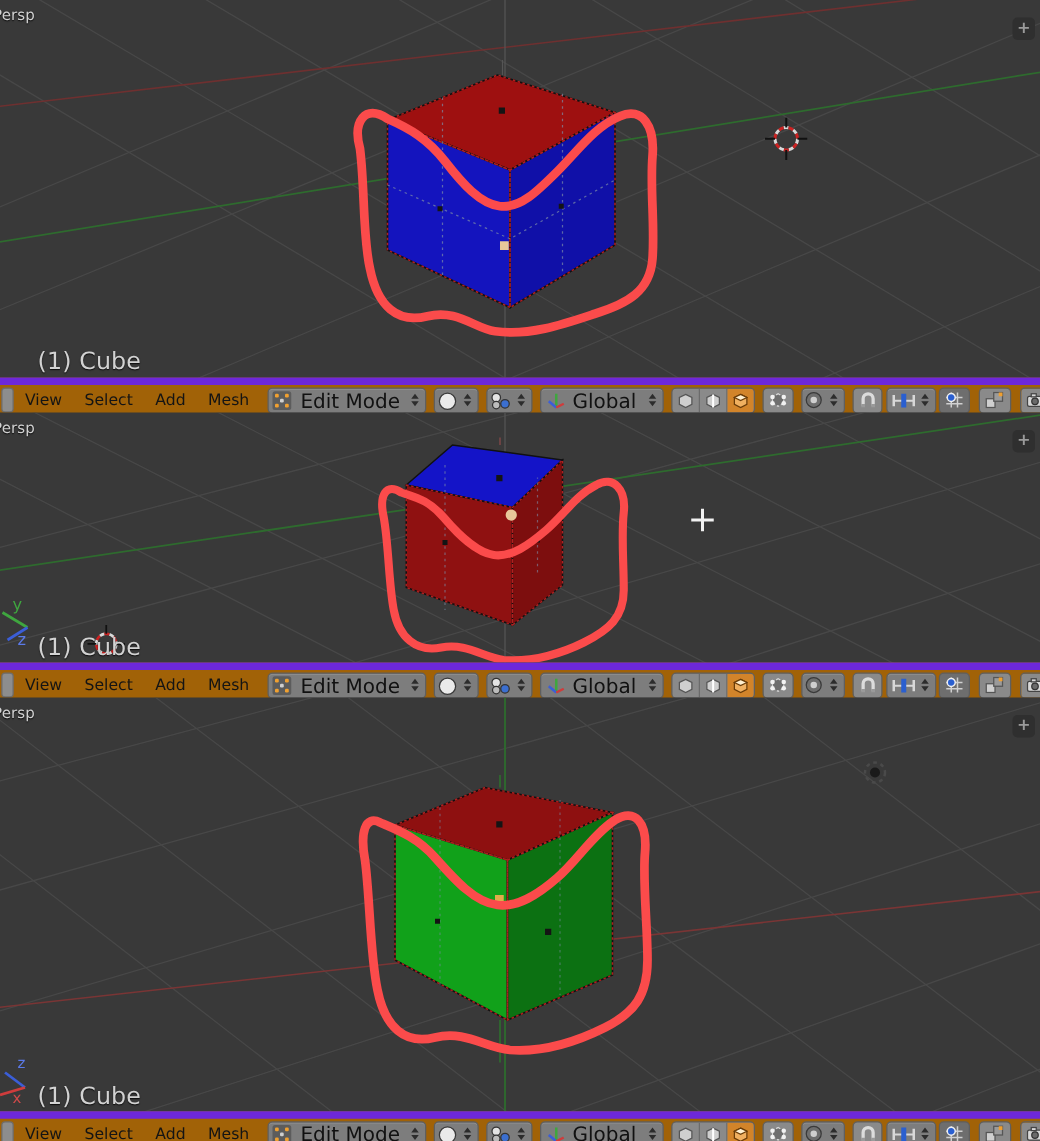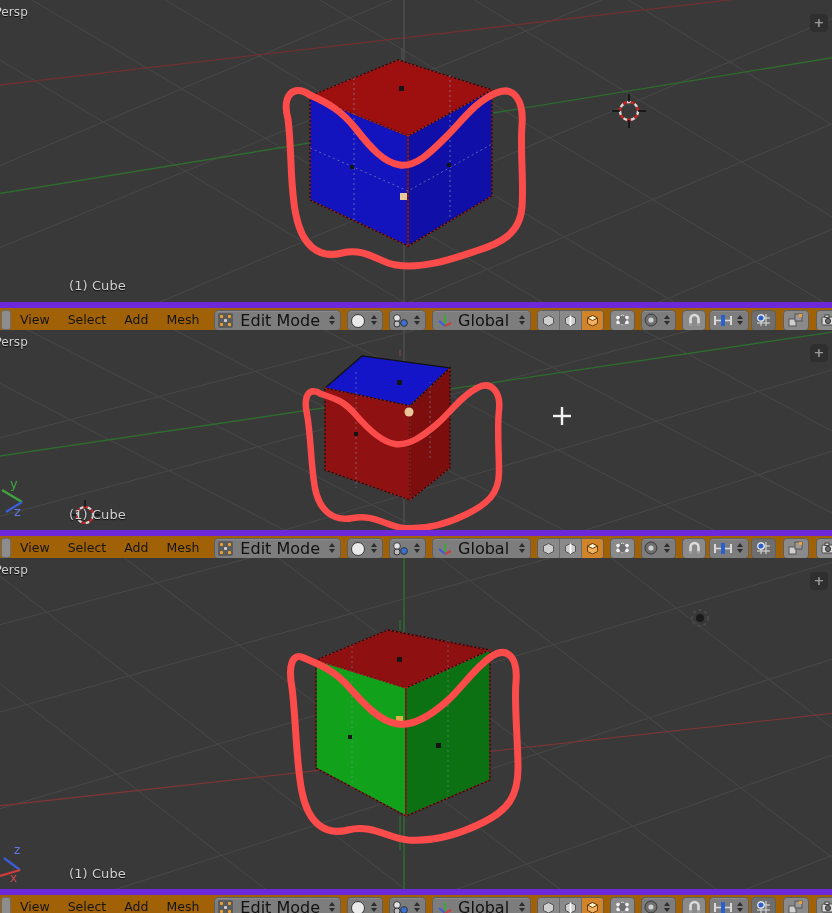--- a/index.html
+++ b/index.html
@@ -11,21 +11,21 @@
   .viewport{position:absolute;left:0;width:832px;overflow:hidden;background:#393939;}
   .vp1{top:0;height:302px;}
   .vp2{top:330px;height:202px;}
   .vp3{top:558px;height:333px;}
 
   .grid{position:absolute;inset:-40%;width:180%;height:180%;}
 
   .vptext{position:absolute;color:#d2d2d2;font-size:12px;letter-spacing:.1px;
           text-shadow:0 1px 1px rgba(0,0,0,.85);white-space:nowrap;}
   .persp{top:5px;left:-22px;}
-  .objname{font-size:13px;margin-left:39px;}
+  .objname{font-size:19px;}
 
   .plus-tab{position:absolute;right:4px;width:18px;height:18px;border-radius:4px;
             background:#2f2f2f;color:#9a9a9a;font-size:13px;line-height:18px;
             text-align:center;font-weight:bold;}
 
   
   .cursor3d{position:absolute;width:34px;height:34px;}
 
   
   .header{position:absolute;left:0;width:832px;height:24px;background:#a16207;

